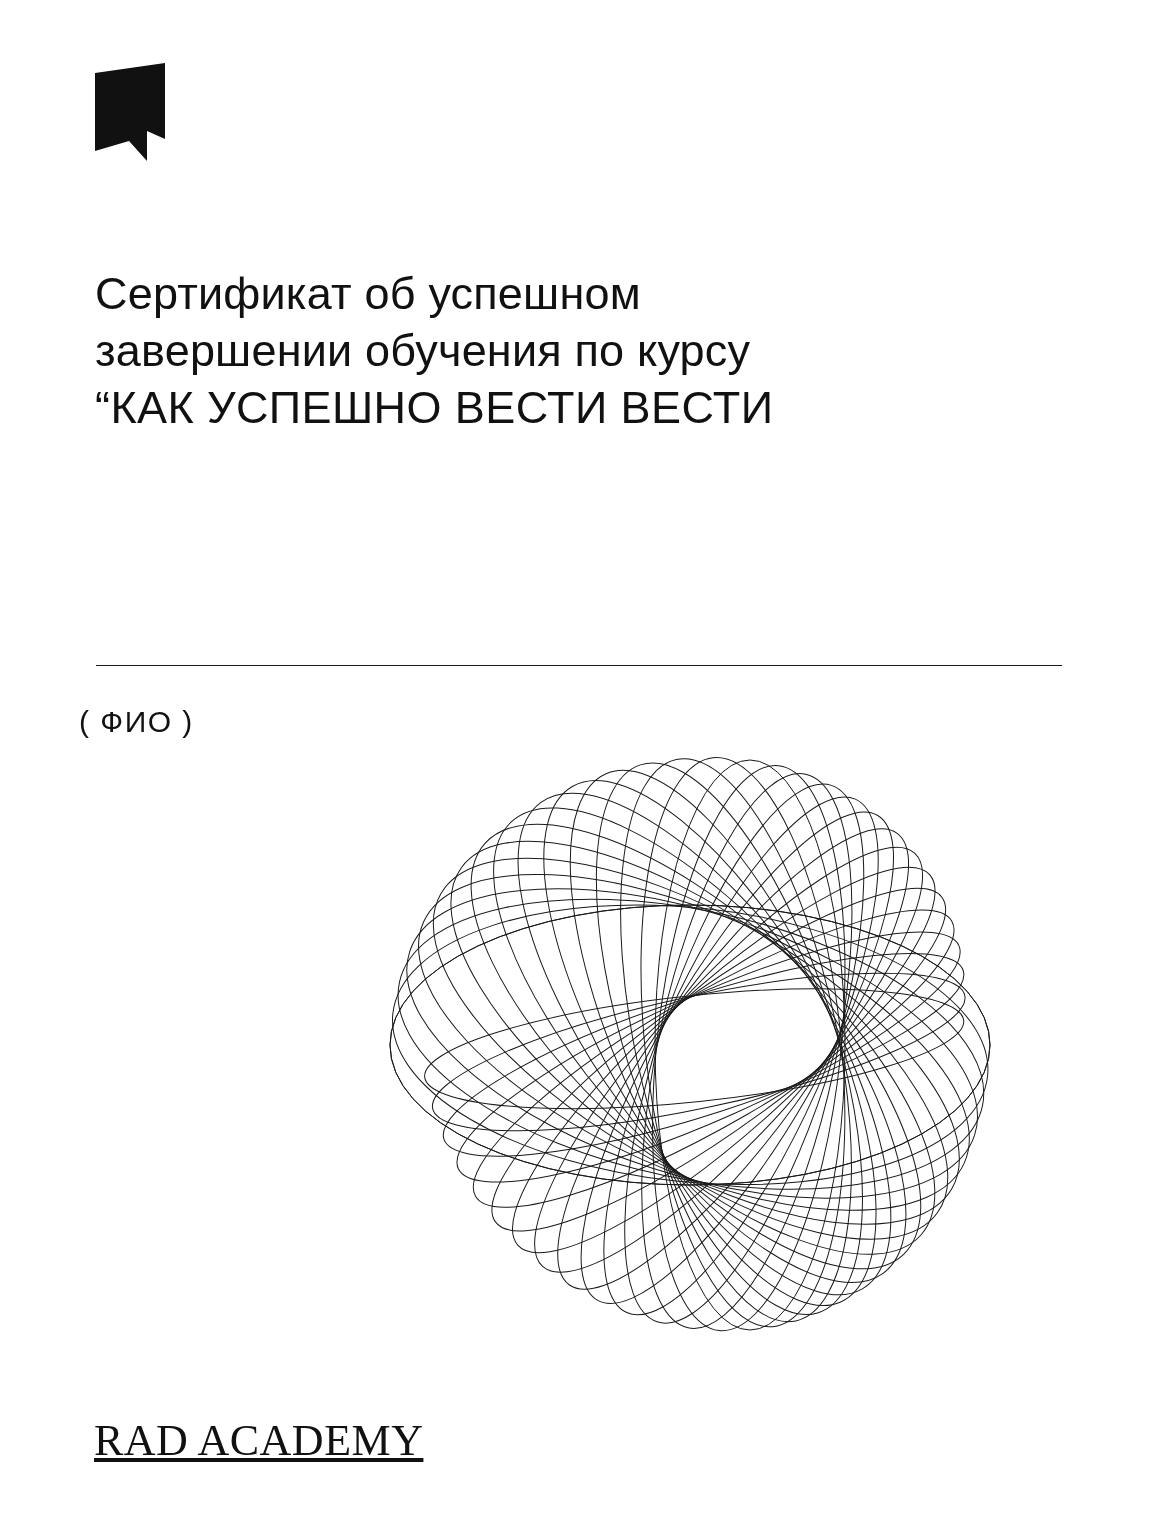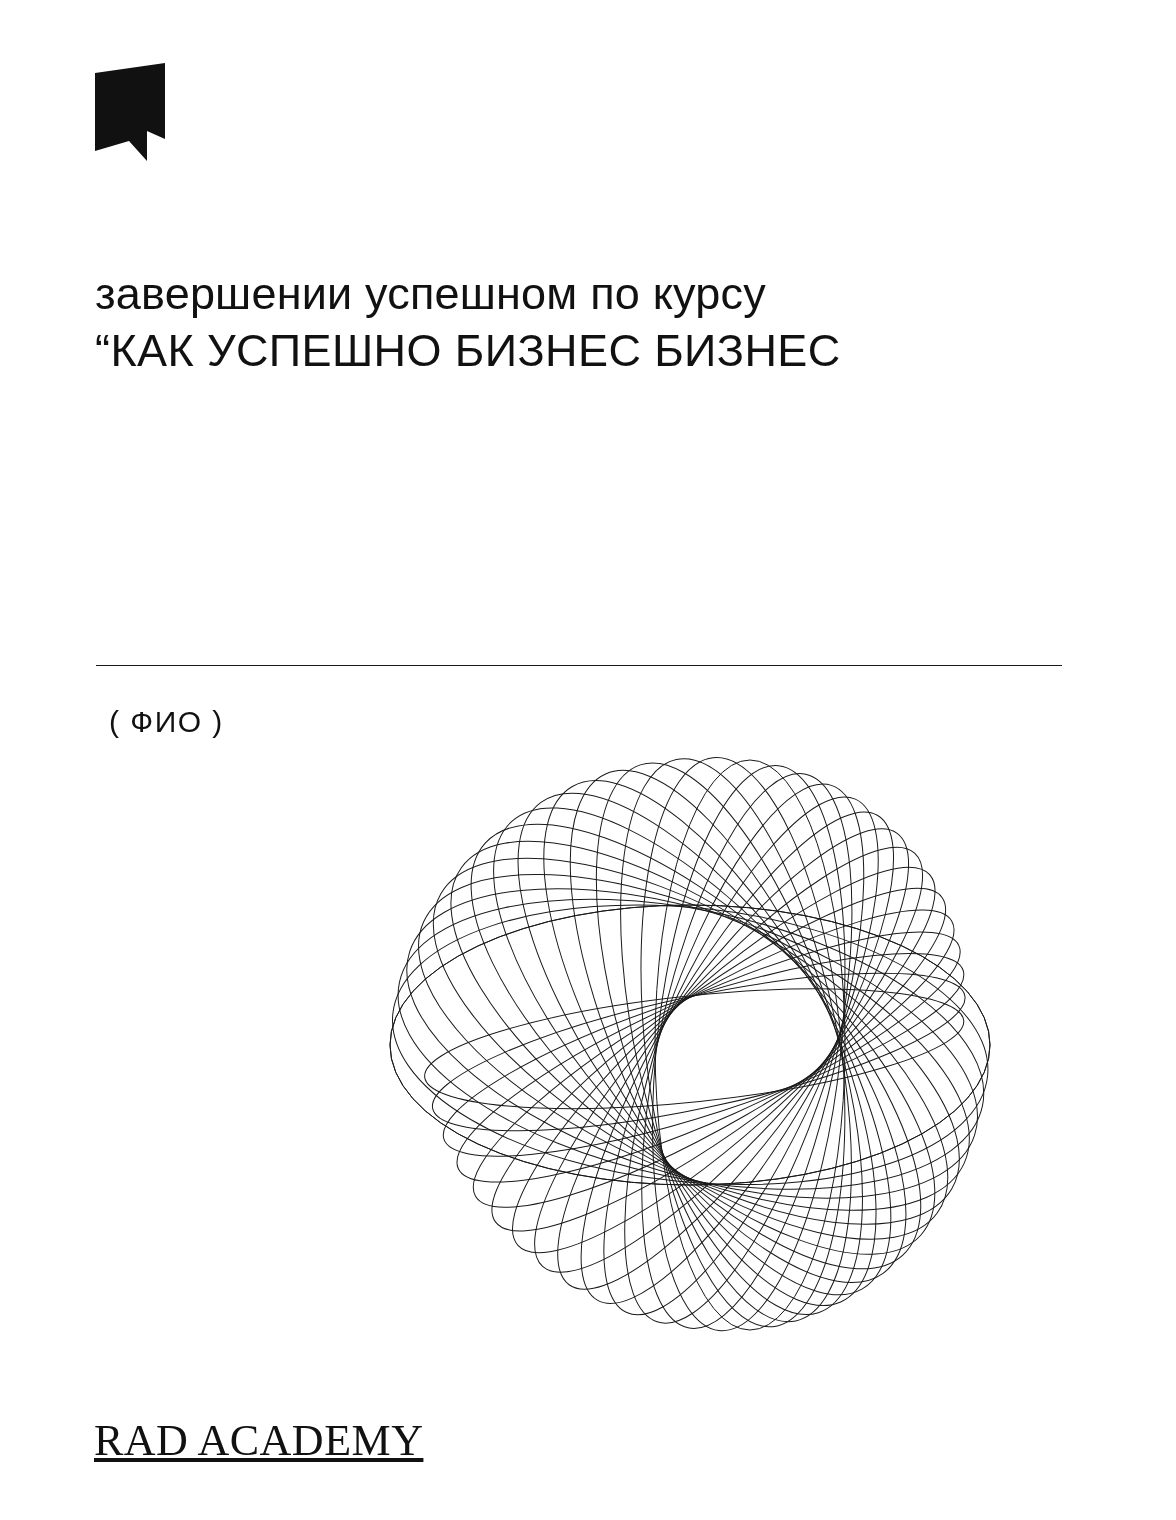--- a/index.html
+++ b/index.html
@@ -52,21 +52,21 @@
     left: 96px;
     top: 665px;
     width: 966px;
     height: 1px;
     background: #1a1a1a;
   }
 
   
   .name-field {
     position: absolute;
-    left: 109px;
+    left: 79px;
     top: 703px;
     font-size: 30px;
     line-height: 38px;
     letter-spacing: 1.5px;
     color: #111111;
     white-space: pre;
   }
 
   
   .artwork {
@@ -96,22 +96,23 @@
 
 <div class="page">
 
   <div class="logo-mark">
     <svg width="88" height="98" viewBox="0 0 88 98" xmlns="http://www.w3.org/2000/svg">
       <path d="M0 10 L70 0 L70 76 L52 68 L52 98 L34 78 L0 88 Z" fill="#111111"></path>
     </svg>
   </div>
 
   <div class="title-block">
-    <div class="title-line">завершении успешном по курсу</div>
-    <div class="title-line caps">“КАК УСПЕШНО БИЗНЕС БИЗНЕС</div>
+    <div class="title-line">Сертификат об успешном</div>
+    <div class="title-line">завершении обучения по курсу</div>
+    <div class="title-line caps">“КАК УСПЕШНО ВЕСТИ ВЕСТИ</div>
   </div>
 
   <div class="divider"></div>
 
   <div class="name-field">( ФИО )</div>
 
   <div class="artwork">
     <svg width="720" height="660" viewBox="0 0 720 660" xmlns="http://www.w3.org/2000/svg">
       <g fill="none" stroke="#1a1a1a" stroke-width="1">
         <g id="ring">

